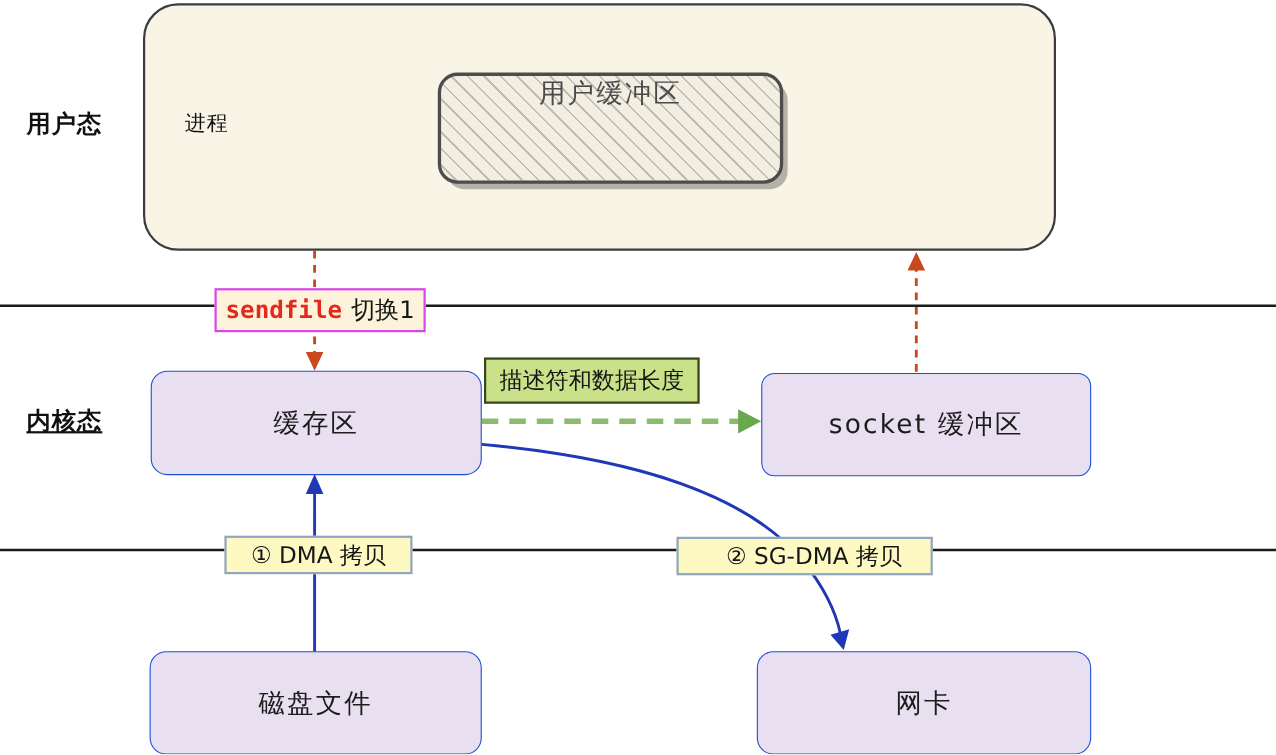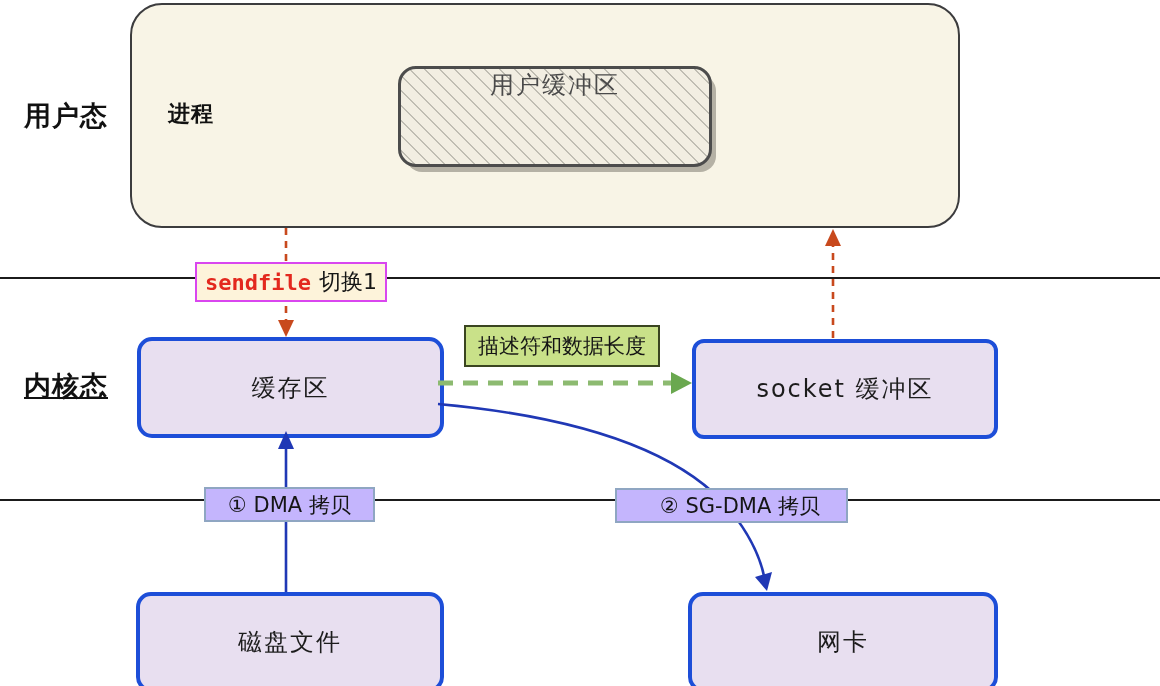--- a/index.html
+++ b/index.html
@@ -3,44 +3,44 @@
 <meta charset="utf-8">
 <style>
   html,body{margin:0;padding:0;background:#ffffff;}
   #canvas{
     position:relative;width:1160px;height:686px;background:#ffffff;
     font-family:"DejaVu Sans","Liberation Sans",sans-serif;overflow:hidden;
   }
   .abs{position:absolute;}
   
   .region-label{
-    font-size:27px;font-weight:bold;color:#111;z-index:3;letter-spacing:1px;
+    font-size:22px;font-weight:bold;color:#111;z-index:3;letter-spacing:1px;
   }
   
   .process-box{
     left:130px;top:3px;width:826px;height:221px;
     background:#f8f4e6;border:2.5px solid #3c3c3e;border-radius:32px;
     z-index:1;
   }
   .process-label{
-    left:168px;top:99px;font-size:22px;font-weight:bold;color:#111;z-index:2;letter-spacing:1px;
+    left:168px;top:99px;font-size:19px;font-weight:normal;color:#111;z-index:2;letter-spacing:1px;
   }
   .user-buffer{
     left:398px;top:66px;width:308px;height:95px;
     background:#f2eee2;
     background-image:repeating-linear-gradient(45deg,transparent 0 9px,rgba(110,110,102,0.38) 9px 10.6px);
     border:3px solid #4c4c4c;border-radius:18px;
     box-shadow:6px 7px 0 -2px rgba(125,122,112,0.55);
     display:flex;align-items:flex-start;justify-content:center;
     z-index:2;
   }
   .user-buffer span{font-size:24px;color:#4a4a4a;letter-spacing:2px;}
   
   .pbox{
-    background:#e8dff0;border:4px solid #1d4ed8;border-radius:15px;
+    background:#e8dff0;border:1px solid #1d4ed8;border-radius:15px;
     display:flex;align-items:center;justify-content:center;
     z-index:1;font-size:24px;color:#1c1c1c;letter-spacing:2px;
   }
   #buffer-box{left:137px;top:337px;width:299px;height:93px;}
   #socket-buffer-box{left:692px;top:339px;width:298px;height:92px;border-radius:12px;}
   #disk-box{left:136px;top:592px;width:300px;height:92px;}
   #nic-box{left:688px;top:592px;width:302px;height:92px;}
   
   .tag{
     display:flex;align-items:center;justify-content:center;
@@ -49,25 +49,25 @@
   #switch1-tag{
     left:195px;top:262px;width:188px;height:36px;
     background:#fdf3da;border:2px solid #d946ef;
   }
   #switch1-tag .kw{color:#e3281e;font-weight:bold;font-family:"DejaVu Sans Mono","Liberation Mono",monospace;margin-right:8px;}
   #switch2-tag{
     left:788px;top:263px;width:90px;height:33px;
     background:#fbe9cd;border:2px solid #e2a63f;
   }
   #descriptor-tag{
-    left:464px;top:325px;width:192px;height:38px;
+    left:440px;top:325px;width:192px;height:38px;
     background:#c9e189;border:2px solid #3a4520;font-size:21px;
   }
   .copy-tag{
-    background:#c4b5fd;border:2px solid #8fa6c2;font-size:21px;text-align:center;
+    background:#fef9c3;border:2px solid #8fa6c2;font-size:21px;text-align:center;
   }
   #dma-tag{left:204px;top:487px;width:167px;height:31px;}
   #sgdma-tag{left:615px;top:488px;width:212px;height:31px;padding-left:17px;}
   
   #wires{left:0;top:0;width:1160px;height:686px;z-index:2;pointer-events:none;}
 </style>
 </head>
 <body>
 
 <div id="canvas">

